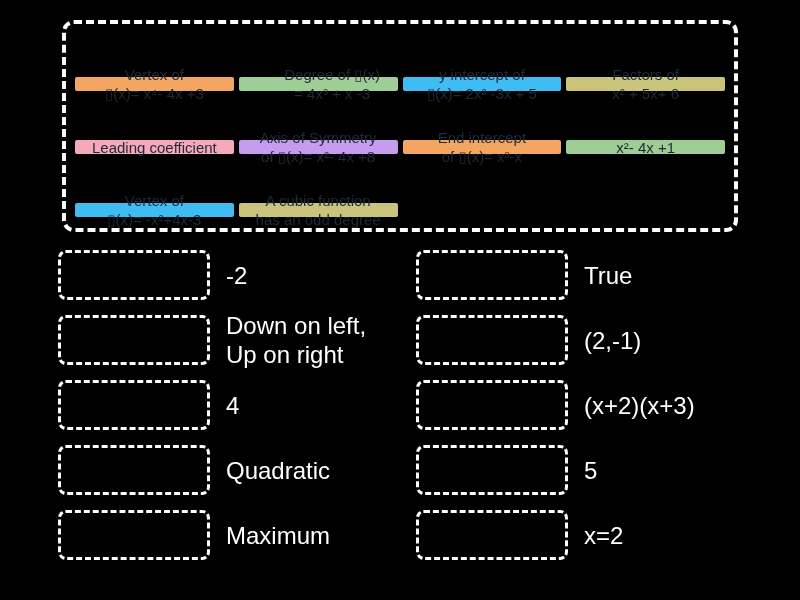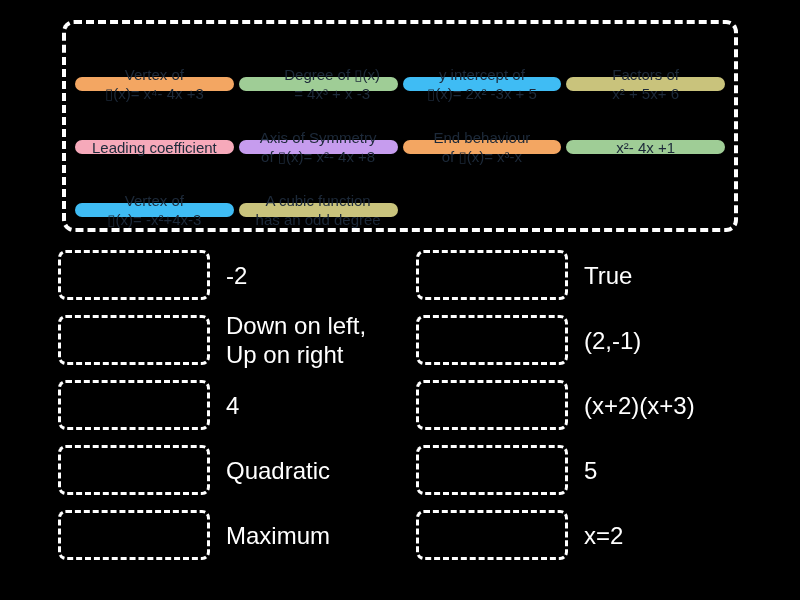--- a/index.html
+++ b/index.html
@@ -16,21 +16,21 @@
     width: 676px; height: 212px;
     border: 4px dashed #ffffff;
     border-radius: 12px;
     padding: 9px;
     display: grid;
     grid-template-columns: repeat(4, 1fr);
     grid-auto-rows: 58px;
     gap: 5px;
   }
   .tile {
-    border-radius: 12px;
+    border-radius: 2px;
     color: #1d2a3a;
     font-size: 15px;
     line-height: 19px;
     font-weight: 500;
     display: flex;
     flex-direction: column;
     align-items: center;
     justify-content: center;
     text-align: center;
     cursor: pointer;
@@ -90,21 +90,21 @@
     <span>x² + 5x+ 6</span>
   </div>
   <div class="tile" style="background: rgb(246, 169, 186);">
     <span>Leading coefficient</span>
   </div>
   <div class="tile" style="background: rgb(198, 156, 238);">
     <span>Axis of Symmetry</span>
     <span>of ▯(x)= x²- 4x +8</span>
   </div>
   <div class="tile" style="background: rgb(243, 166, 98);">
-    <span>End behaviour</span>
+    <span>End intercept</span>
     <span>of ▯(x)= x³-x</span>
   </div>
   <div class="tile" style="background: rgb(159, 205, 150); align-items: center;">
     <span>x²- 4x +1</span>
     <span></span>
   </div>
   <div class="tile" style="background: rgb(63, 188, 244);">
     <span>Vertex of</span>
     <span>▯(x)= -x²+4x-3</span>
   </div>

